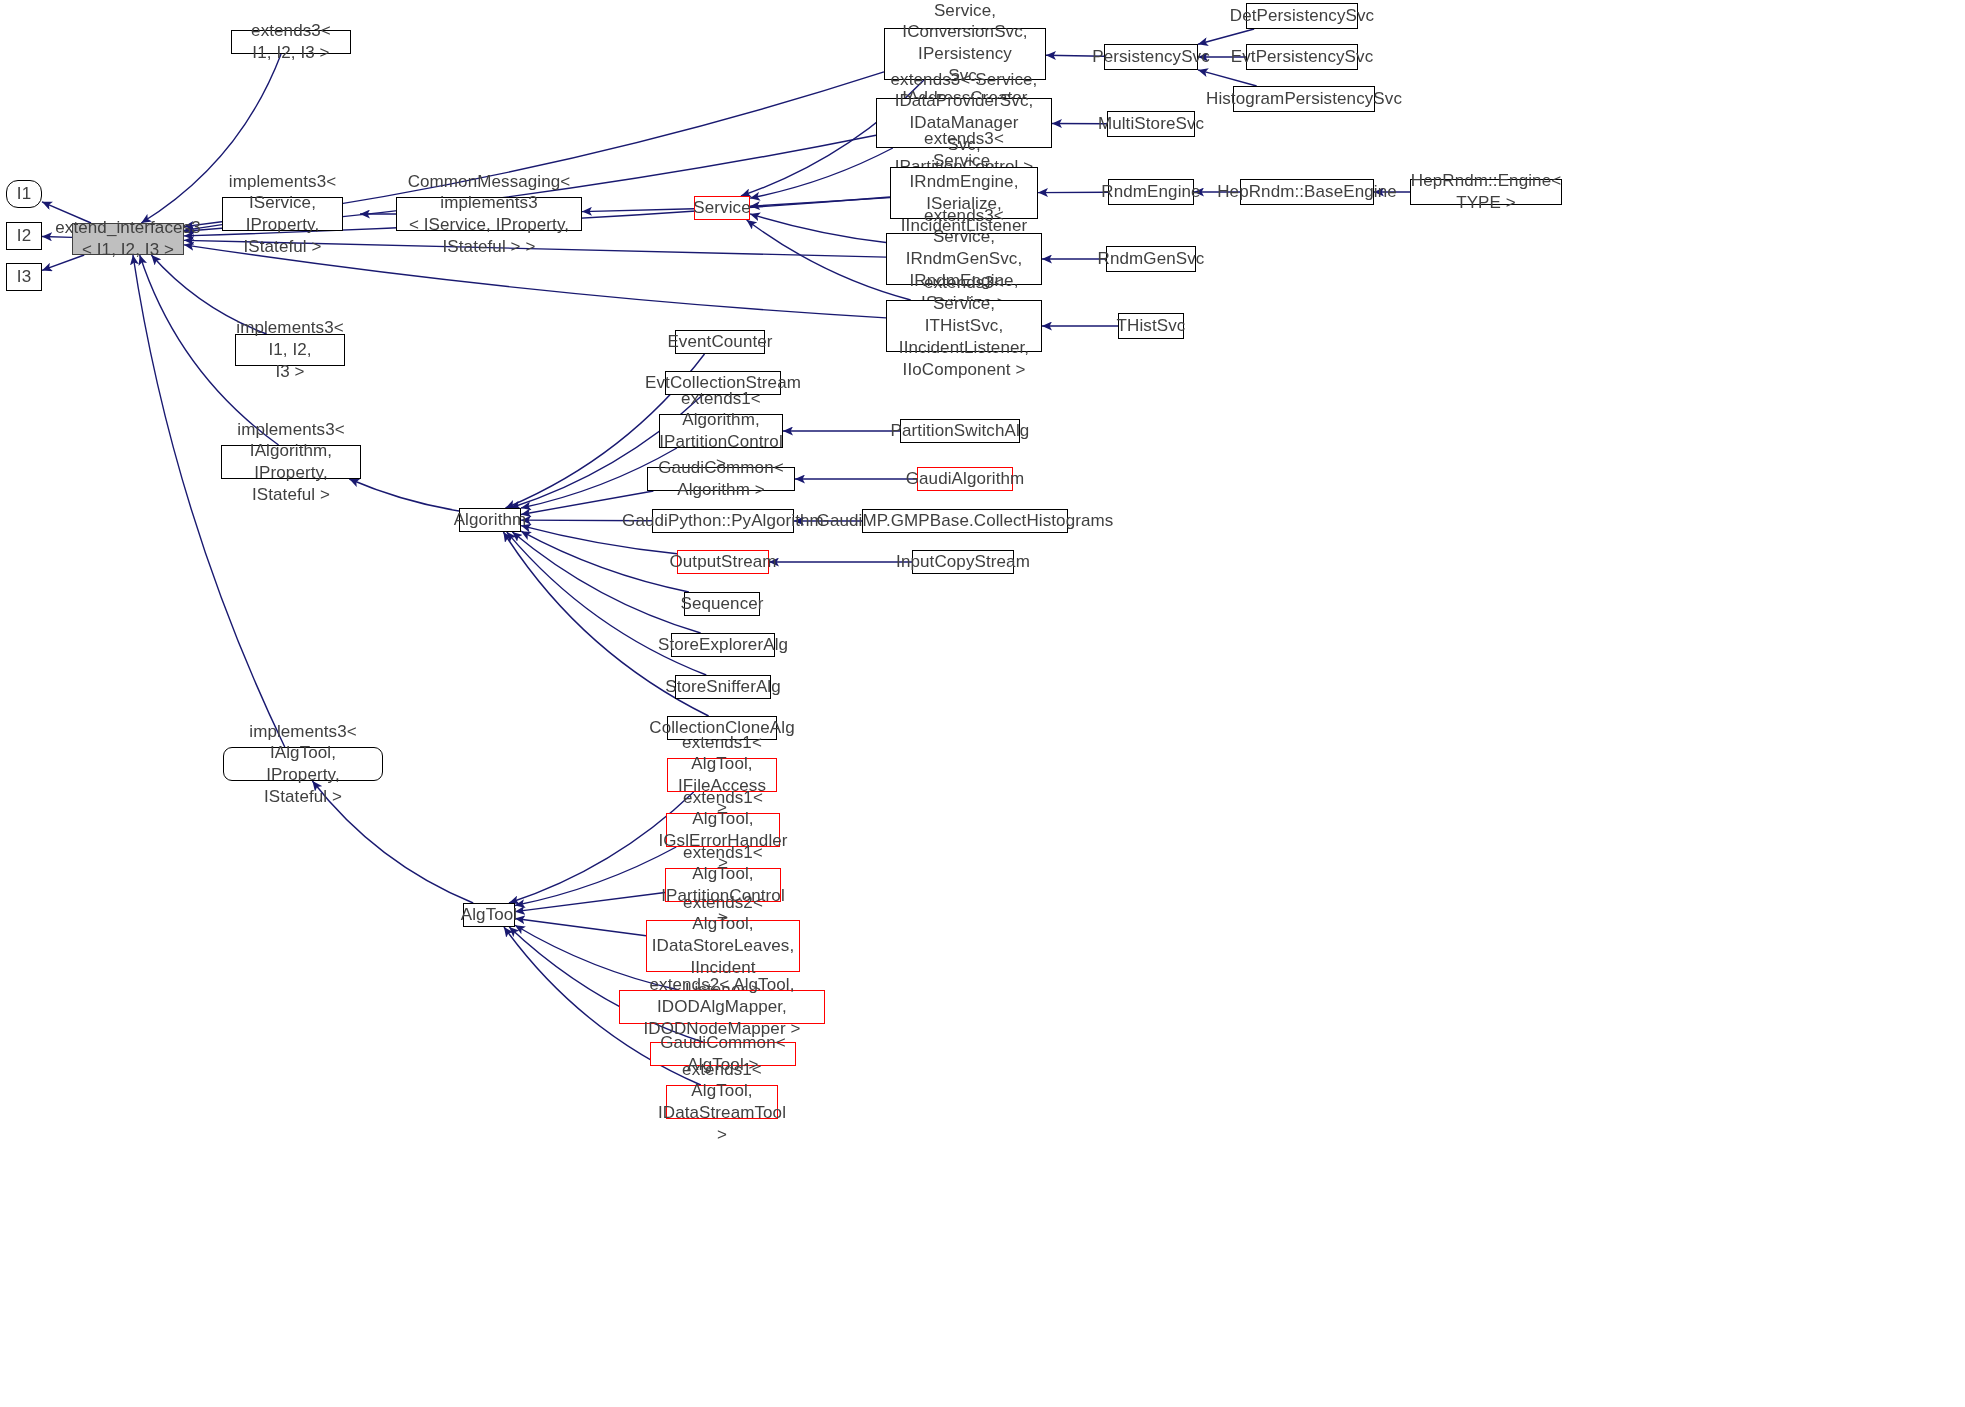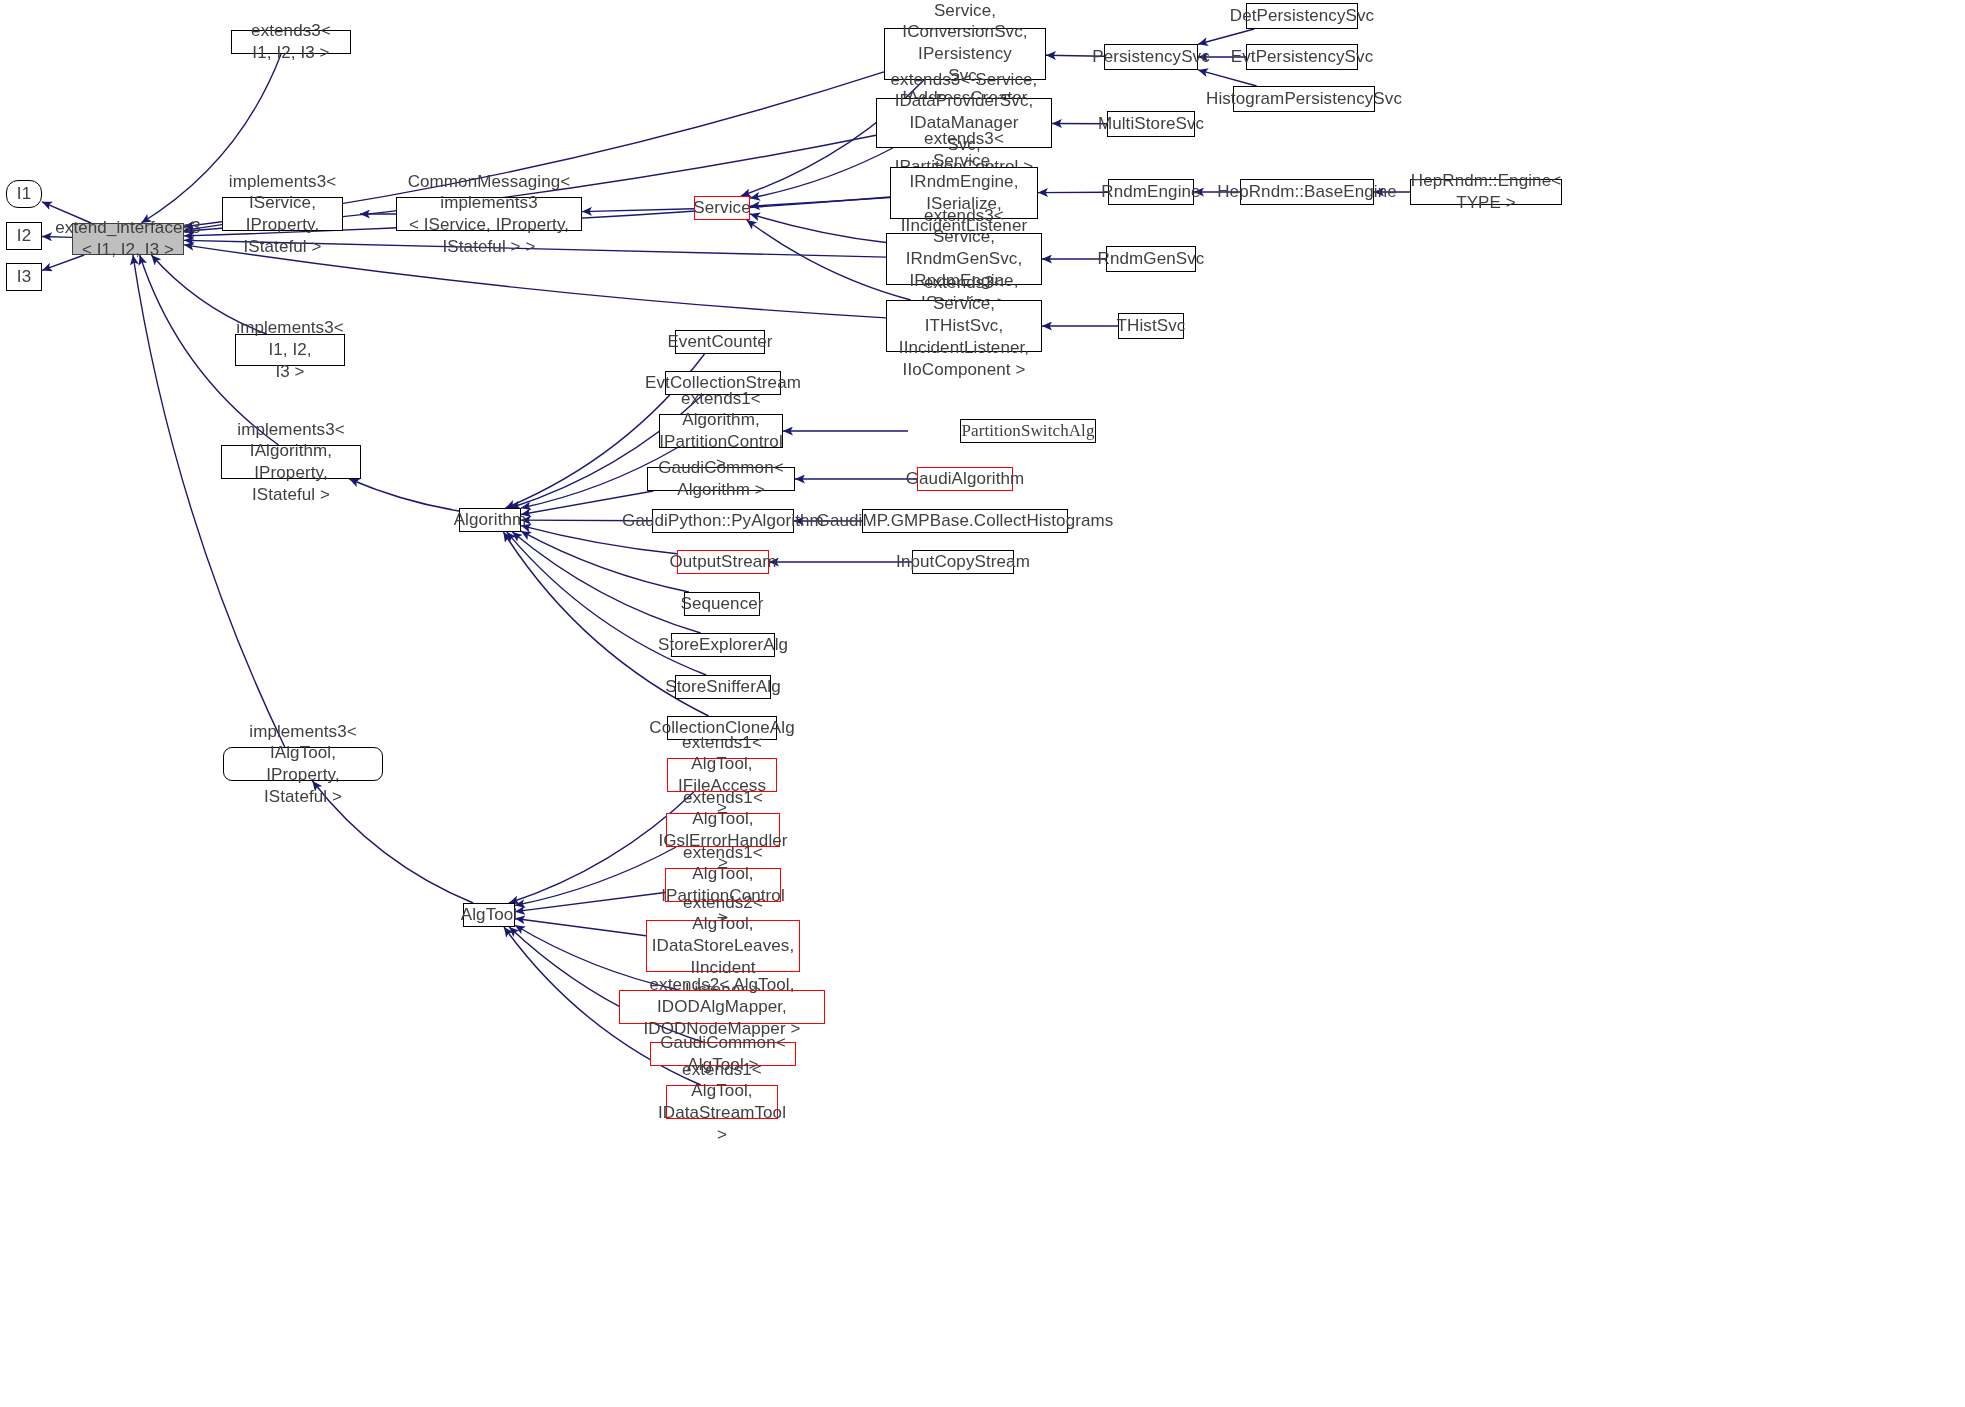--- a/index.html
+++ b/index.html
@@ -159,21 +159,21 @@
     <div class="node" style="left: 665px; top: 371px; width: 116px; height: 24px;">EvtCollectionStream</div>
     <div class="node" style="left: 659px; top: 414px; width: 124px; height: 34px;">extends1&lt; Algorithm,
 IPartitionControl &gt;</div>
     <div class="node" style="left: 647px; top: 467px; width: 148px; height: 24px;">GaudiCommon&lt; Algorithm &gt;</div>
     <div class="node" style="left: 652px; top: 509px; width: 142px; height: 24px;">GaudiPython::PyAlgorithm</div>
     <div class="node red" style="left: 677px; top: 550px; width: 92px; height: 24px;">OutputStream</div>
     <div class="node" style="left: 684px; top: 592px; width: 76px; height: 24px;">Sequencer</div>
     <div class="node" style="left: 671px; top: 633px; width: 104px; height: 24px;">StoreExplorerAlg</div>
     <div class="node" style="left: 675px; top: 675px; width: 96px; height: 24px;">StoreSnifferAlg</div>
     <div class="node" style="left: 667px; top: 716px; width: 110px; height: 24px;">CollectionCloneAlg</div>
-    <div class="node" style="left: 960px; top: 419px; width: 136px; height: 24px; font-family: Liberation Serif, serif;">PartitionSwitchAlg</div>
+    <div class="node" style="left: 900px; top: 419px; width: 120px; height: 24px;">PartitionSwitchAlg</div>
     <div class="node red" style="left: 917px; top: 467px; width: 96px; height: 24px;">GaudiAlgorithm</div>
     <div class="node" style="left: 862px; top: 509px; width: 206px; height: 24px;">GaudiMP.GMPBase.CollectHistograms</div>
     <div class="node" style="left: 912px; top: 550px; width: 102px; height: 24px;">InputCopyStream</div>
     <div class="node" style="left: 463px; top: 903px; width: 52px; height: 24px;">AlgTool</div>
     <div class="node red" style="left: 667px; top: 758px; width: 110px; height: 34px;">extends1&lt; AlgTool,
 IFileAccess &gt;</div>
     <div class="node red" style="left: 666px; top: 813px; width: 114px; height: 34px;">extends1&lt; AlgTool,
 IGslErrorHandler &gt;</div>
     <div class="node red" style="left: 665px; top: 868px; width: 116px; height: 34px;">extends1&lt; AlgTool,
 IPartitionControl &gt;</div>

